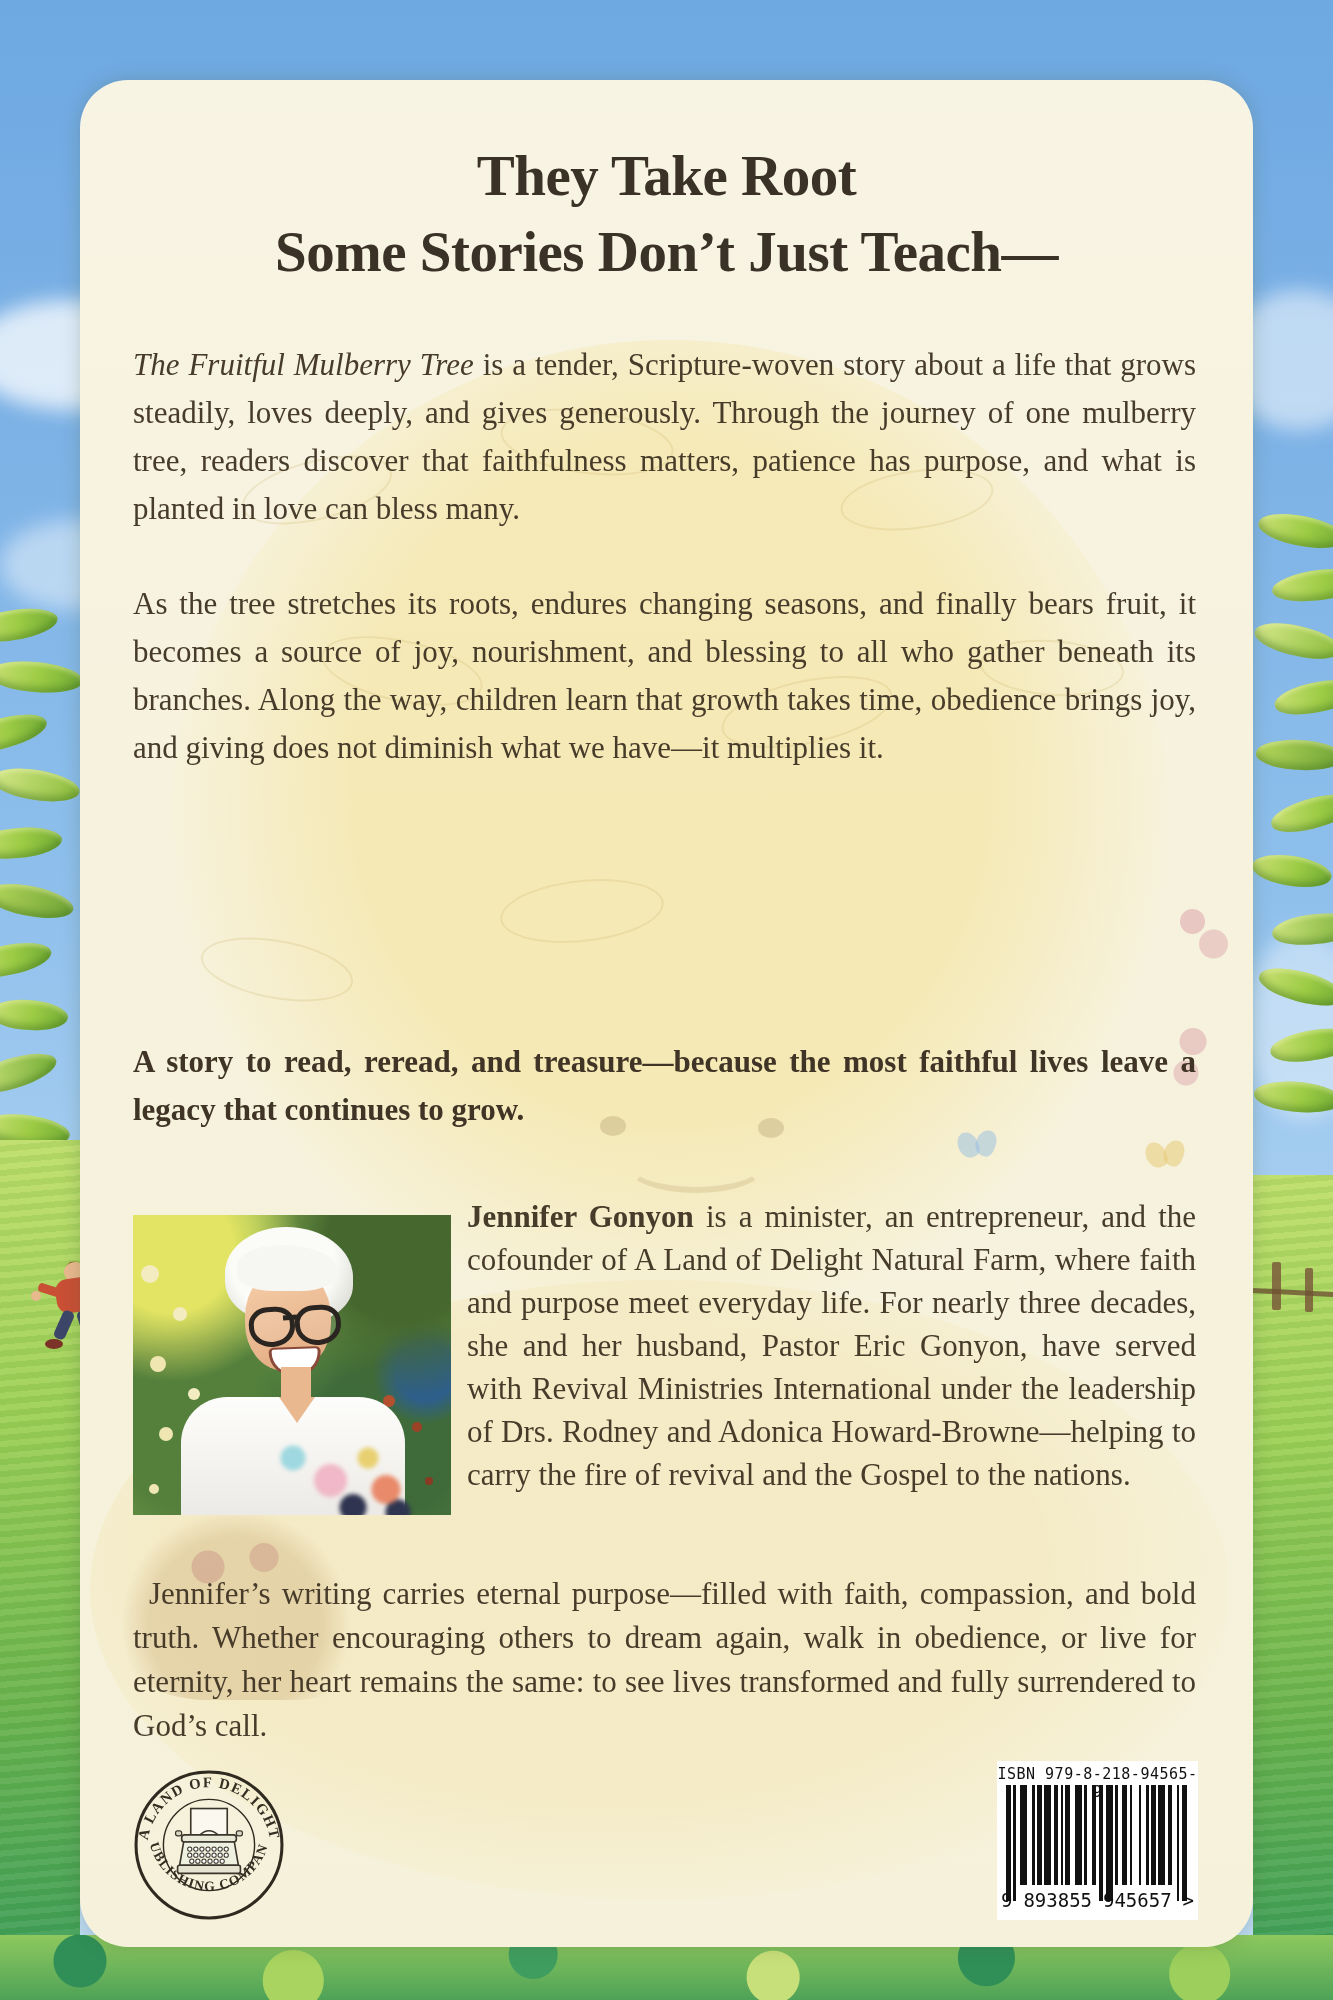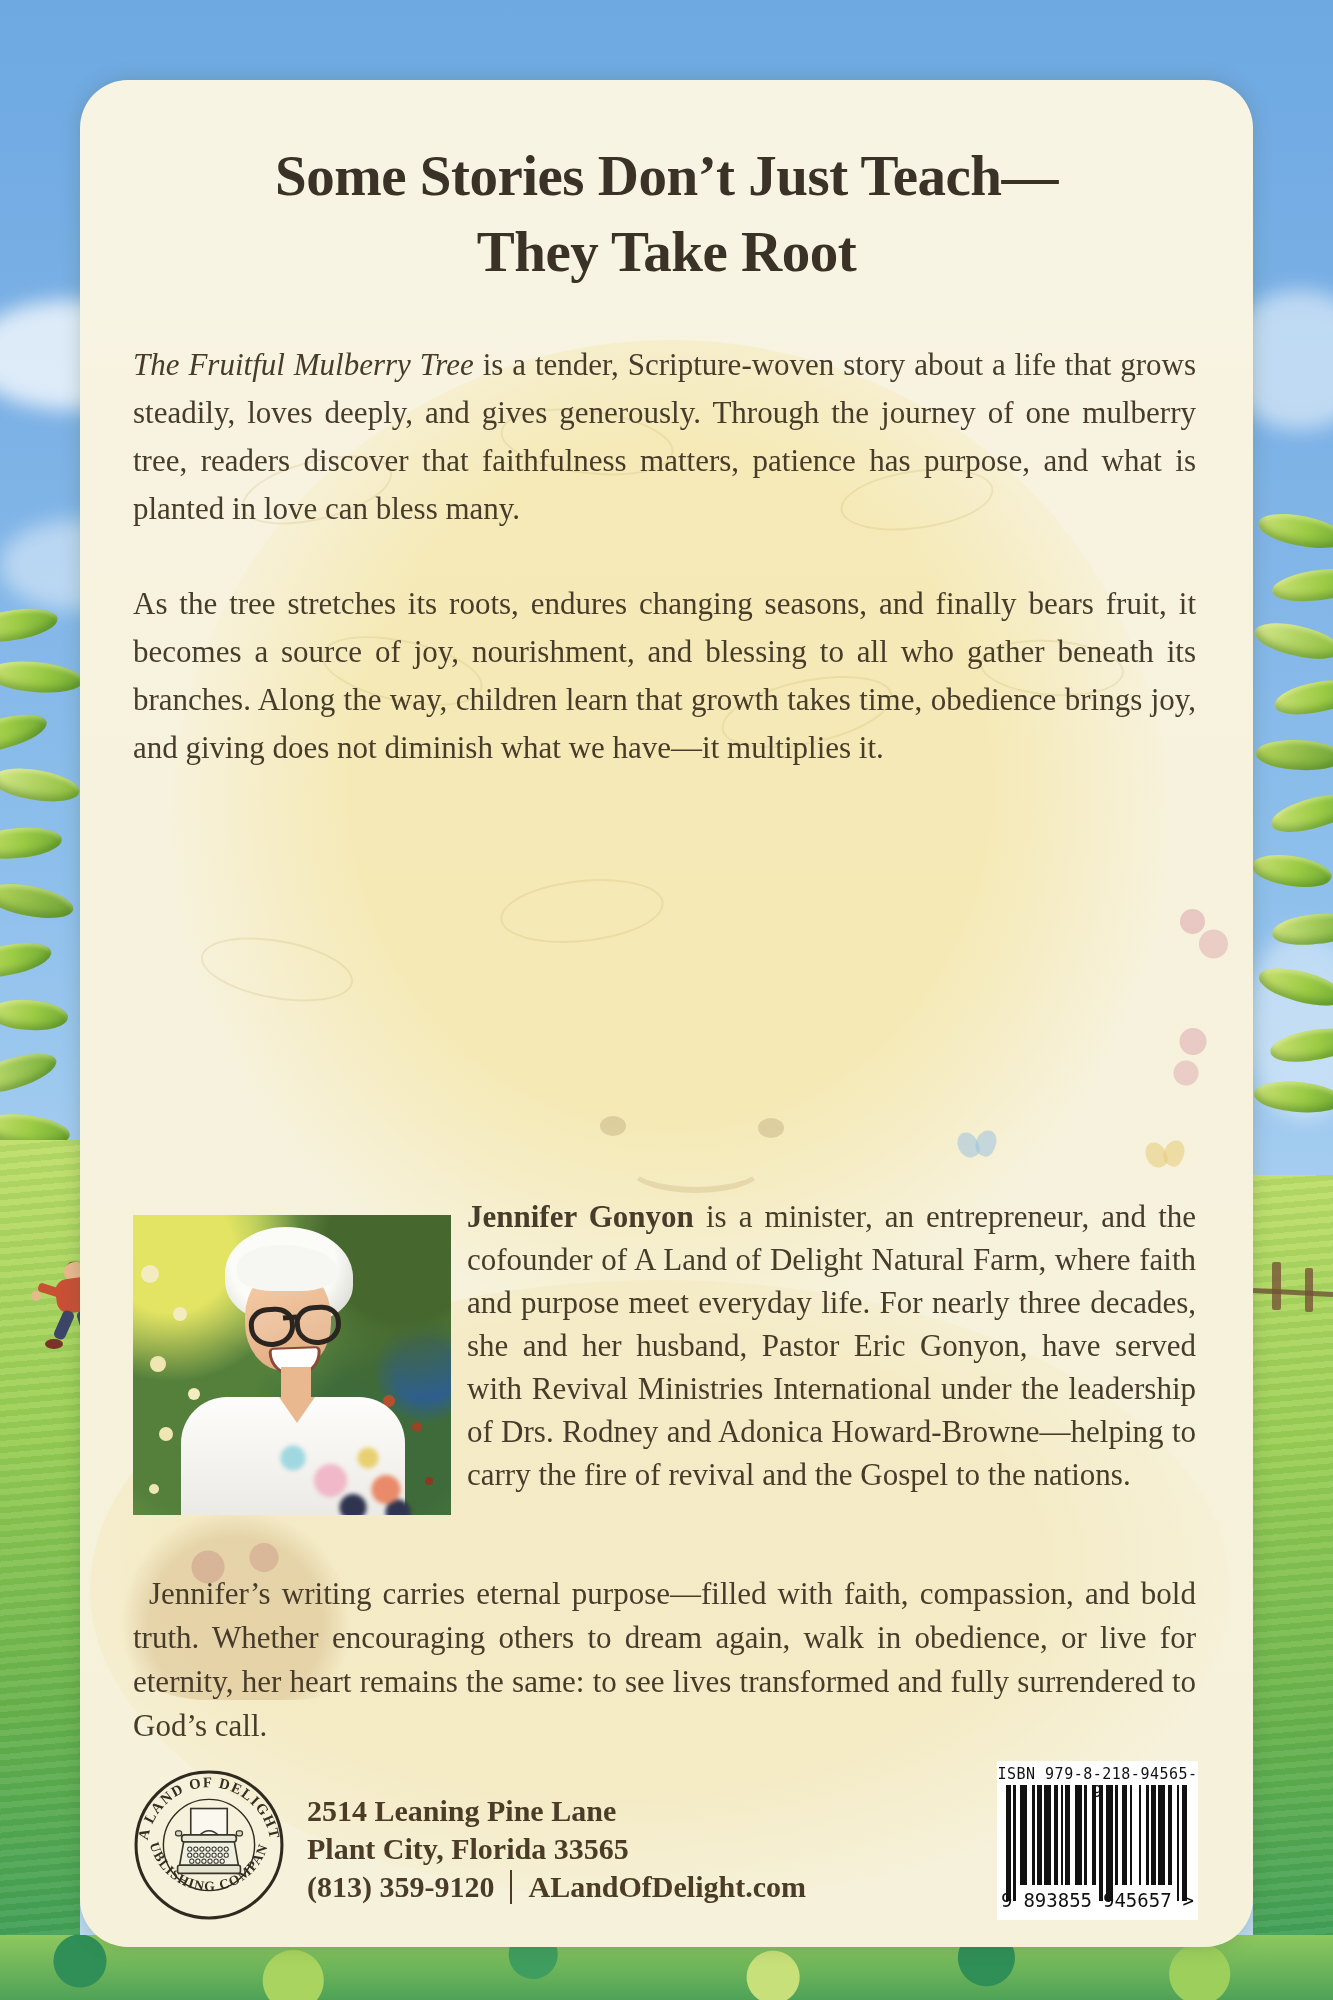--- a/index.html
+++ b/index.html
@@ -171,29 +171,30 @@
     <div class="wm-blob" style="left:1078px;top:930px;width:70px;height:90px;
          background:radial-gradient(circle at 50% 35%, rgba(200,110,140,.3) 0 13px, transparent 14px),
                     radial-gradient(circle at 40% 70%, rgba(200,110,140,.28) 0 12px, transparent 13px);"></div>
     <div class="wm-blob" style="left:30px;top:1430px;width:280px;height:190px;border-radius:35%;
          background:radial-gradient(circle at 35% 30%, rgba(170,70,90,.22) 0 16px, transparent 17px),
                     radial-gradient(circle at 55% 25%, rgba(170,70,90,.2) 0 14px, transparent 15px),
                     radial-gradient(circle at 45% 60%, rgba(185,140,80,.25) 0 45%, transparent 60%);"></div>
   </div>
 
   <div id="title" class="abs">
+    <div>They Take Root</div>
     <div>Some Stories Don’t Just Teach—</div>
-    <div>They Take Root</div>
   </div>
 
   <p id="p1" class="abs body-text" style="margin:0;"><span class="lead-italic">The Fruitful Mulberry Tree</span><span> is a tender, Scripture-woven story about a life that grows steadily, loves deeply, and gives generously. Through the journey of one mulberry tree, readers discover that faithfulness matters, patience has purpose, and what is planted in love can bless many.</span></p>
 
   <p id="p2" class="abs body-text" style="margin:0;">As the tree stretches its roots, endures changing seasons, and finally bears fruit, it becomes a source of joy, nourishment, and blessing to all who gather beneath its branches. Along the way, children learn that growth takes time, obedience brings joy, and giving does not diminish what we have—it multiplies it.</p>
 
 
+  <p id="callout" class="abs body-text" style="margin:0;">A story to read, reread, and treasure—because the most faithful lives leave a legacy that continues to grow.</p>
 
   <div id="author-photo" class="abs">
     <div class="ph" style="left:0;top:0;width:100%;height:100%;
       background:
         radial-gradient(circle at 12% 12%, #e3e463 0 16%, transparent 34%),
         radial-gradient(circle at 85% 10%, #46682f 0 20%, transparent 40%),
         radial-gradient(circle at 92% 52%, #2e5f8a 0 9%, transparent 16%),
         radial-gradient(circle at 80% 75%, #3f6b3a 0 22%, transparent 42%),
         radial-gradient(circle at 20% 70%, #54803c 0 26%, transparent 50%),
         linear-gradient(135deg,#9cc257 0%,#6f9c49 55%,#4c7a3c 100%);"></div>
@@ -272,29 +273,20 @@
           <circle cx="82" cy="92" r="2.1"></circle>
           <circle cx="88" cy="92" r="2.1"></circle>
       </g>
       <rect x="44" y="96" width="62" height="8" rx="2" fill="#e4e4d0" stroke-width="1.6"></rect>
       <path d="M66,66 Q75,58 84,66" fill="none" stroke-width="1.4"></path>
       <rect x="42" y="62" width="6" height="5" rx="2" fill="#d8d8c4" stroke-width="1.2"></rect>
       <rect x="102" y="62" width="6" height="5" rx="2" fill="#d8d8c4" stroke-width="1.2"></rect>
     </g>
   </svg>
 
-  <div id="address" class="abs">
-    <div>2514 Leaning Pine Lane</div>
-    <div>Plant City, Florida 33565</div>
-    <div class="phone-row">
-      <span>(813) 359-9120</span>
-      <span class="divider"></span>
-      <span>ALandOfDelight.com</span>
-    </div>
-  </div>
 
   <div id="barcode" class="abs">
     <div id="isbn-label">ISBN 979-8-218-94565-9</div>
     <div id="barcode-bars">
         <i style="left: 0px; width: 4.75px; height: 116px;"></i>
         <i style="left: 7.13px; width: 2.38px; height: 116px;"></i>
         <i style="left: 14.26px; width: 7.13px; height: 100px;"></i>
         <i style="left: 26.14px; width: 2.38px; height: 100px;"></i>
         <i style="left: 30.9px; width: 4.75px; height: 100px;"></i>
         <i style="left: 38.03px; width: 7.13px; height: 100px;"></i>

